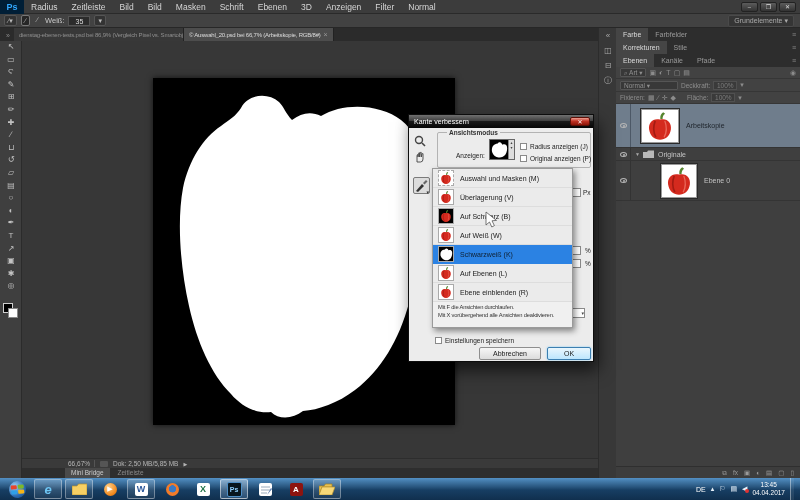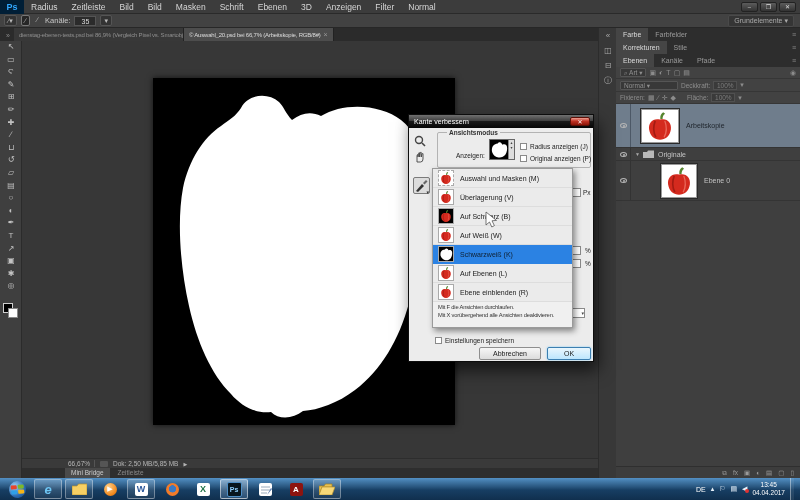--- a/index.html
+++ b/index.html
@@ -145,21 +145,21 @@
     <div class="winbtn">–</div>
     <div class="winbtn">❐</div>
     <div class="winbtn">✕</div>
   </div>
 </div>
 
 <div id="optionsbar" class="abs">
   <div class="opt-chip">∕▾</div>
   <div class="opt-chip opt-sel">∕</div>
   <div class="opt-chip" style="border:none;background:none">∕</div>
-  <span class="opt-label">Kanäle:</span>
+  <span class="opt-label">Weiß:</span>
   <div class="opt-box">35</div>
   <div class="opt-chip">▾</div>
   <div id="workspace">
     <span>Grundelemente</span> ▾
   </div>
 </div>
 
 <div id="tabbar" class="abs">
   <span id="tab-collapse">»</span>
   <div class="doctab inactive">

